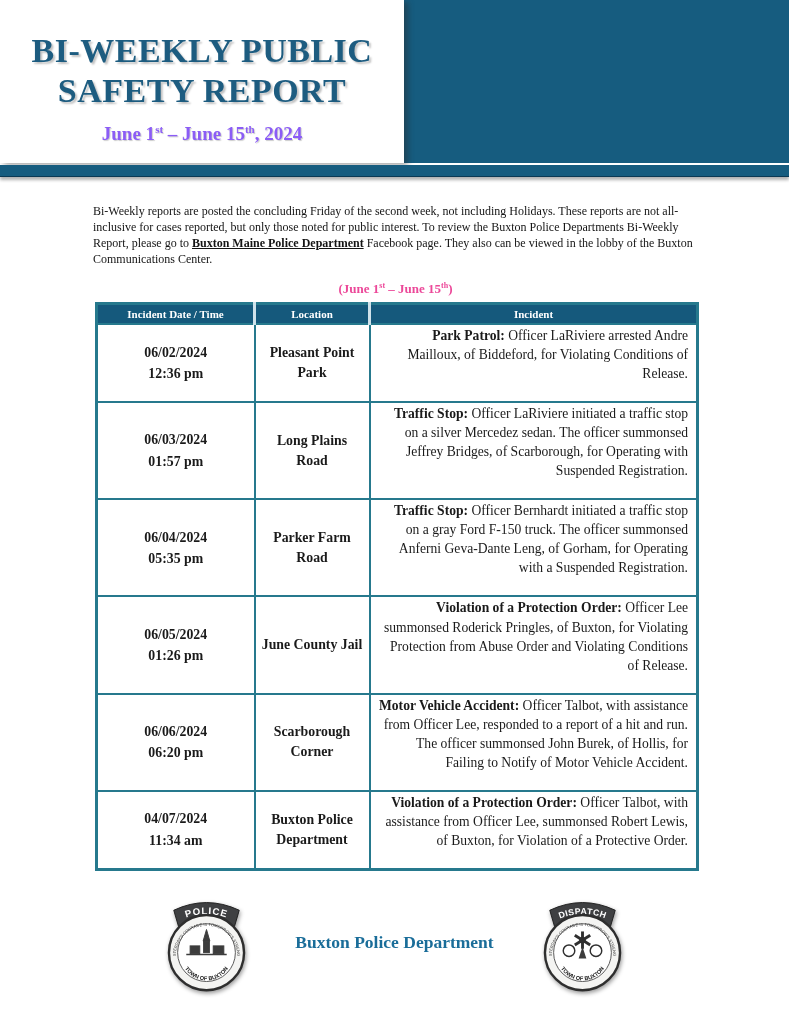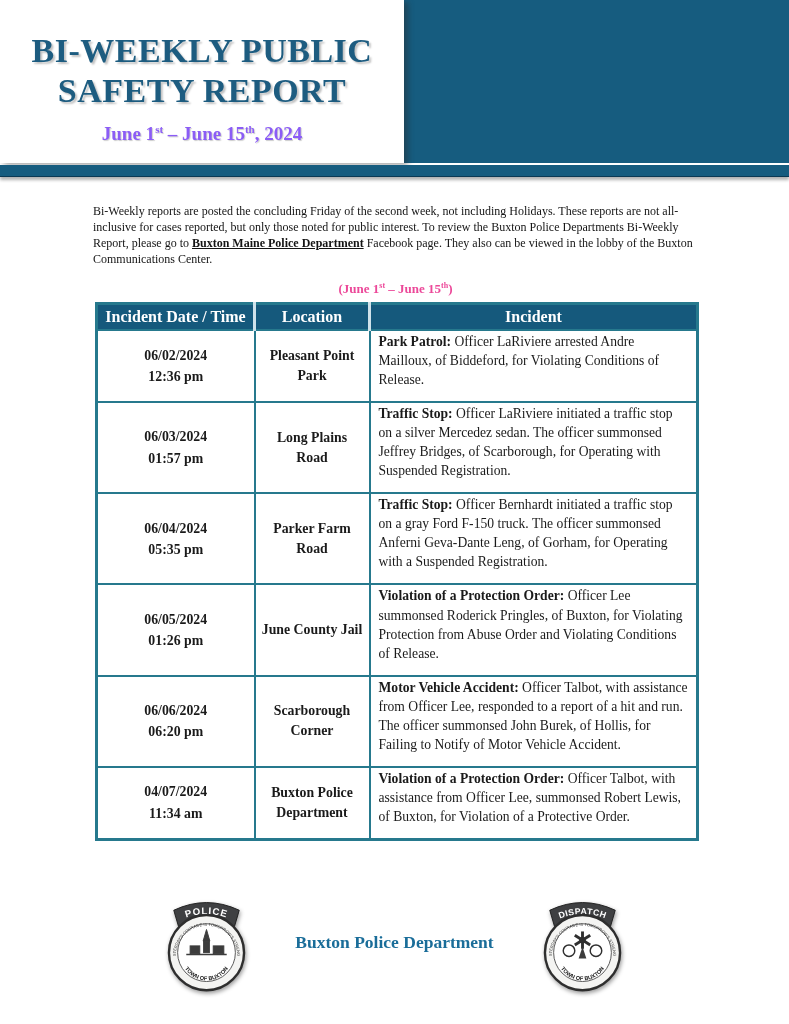--- a/index.html
+++ b/index.html
@@ -51,28 +51,28 @@
     margin: 13px 0 5px 2px; color: #ec4899;
   }
   .table-caption sup { font-size: 8px; }
 
   table.incident-table {
     margin-left: 2px;
     width: 601px; table-layout: fixed; border-collapse: collapse;
     border: 3px solid #26798D;
   }
   .incident-table th {
-    background: #15597C; color: #ffffff; font-size: 16px; font-weight: bold;
+    background: #15597C; color: #ffffff; font-size: 11px; font-weight: bold;
     padding: 3px 2px; border-bottom: 2px solid #26798D;
   }
   .incident-table th + th { border-left: 3px solid #cfe2ea; }
   .incident-table td { border: 2px solid #26798D; font-size: 13.6px; background: #fff; }
   td.c-date { text-align: center; vertical-align: middle; font-weight: bold; line-height: 1.55; font-size: 13.8px; }
   td.c-loc  { text-align: center; vertical-align: middle; font-weight: bold; line-height: 1.45; font-size: 13.8px; padding: 0 4px; }
-  td.c-inc  { text-align: left; vertical-align: top; line-height: 1.4; padding: 1px 8px 12px 8px; }
+  td.c-inc  { text-align: right; vertical-align: top; line-height: 1.4; padding: 1px 8px 18px 8px; }
   td.c-inc b { font-weight: bold; }
 
   
   .footer {
     position: absolute; top: 891px; left: 0; width: 789px;
     display: flex; justify-content: center; align-items: center; gap: 40px;
   }
   .footer-text { text-align: center; color: #1A6D99; font-weight: bold; font-size: 17.5px; line-height: 1.45; }
   .seal-svg { filter: drop-shadow(1px 2px 2px rgba(0,0,0,0.4)); }
 </style>

